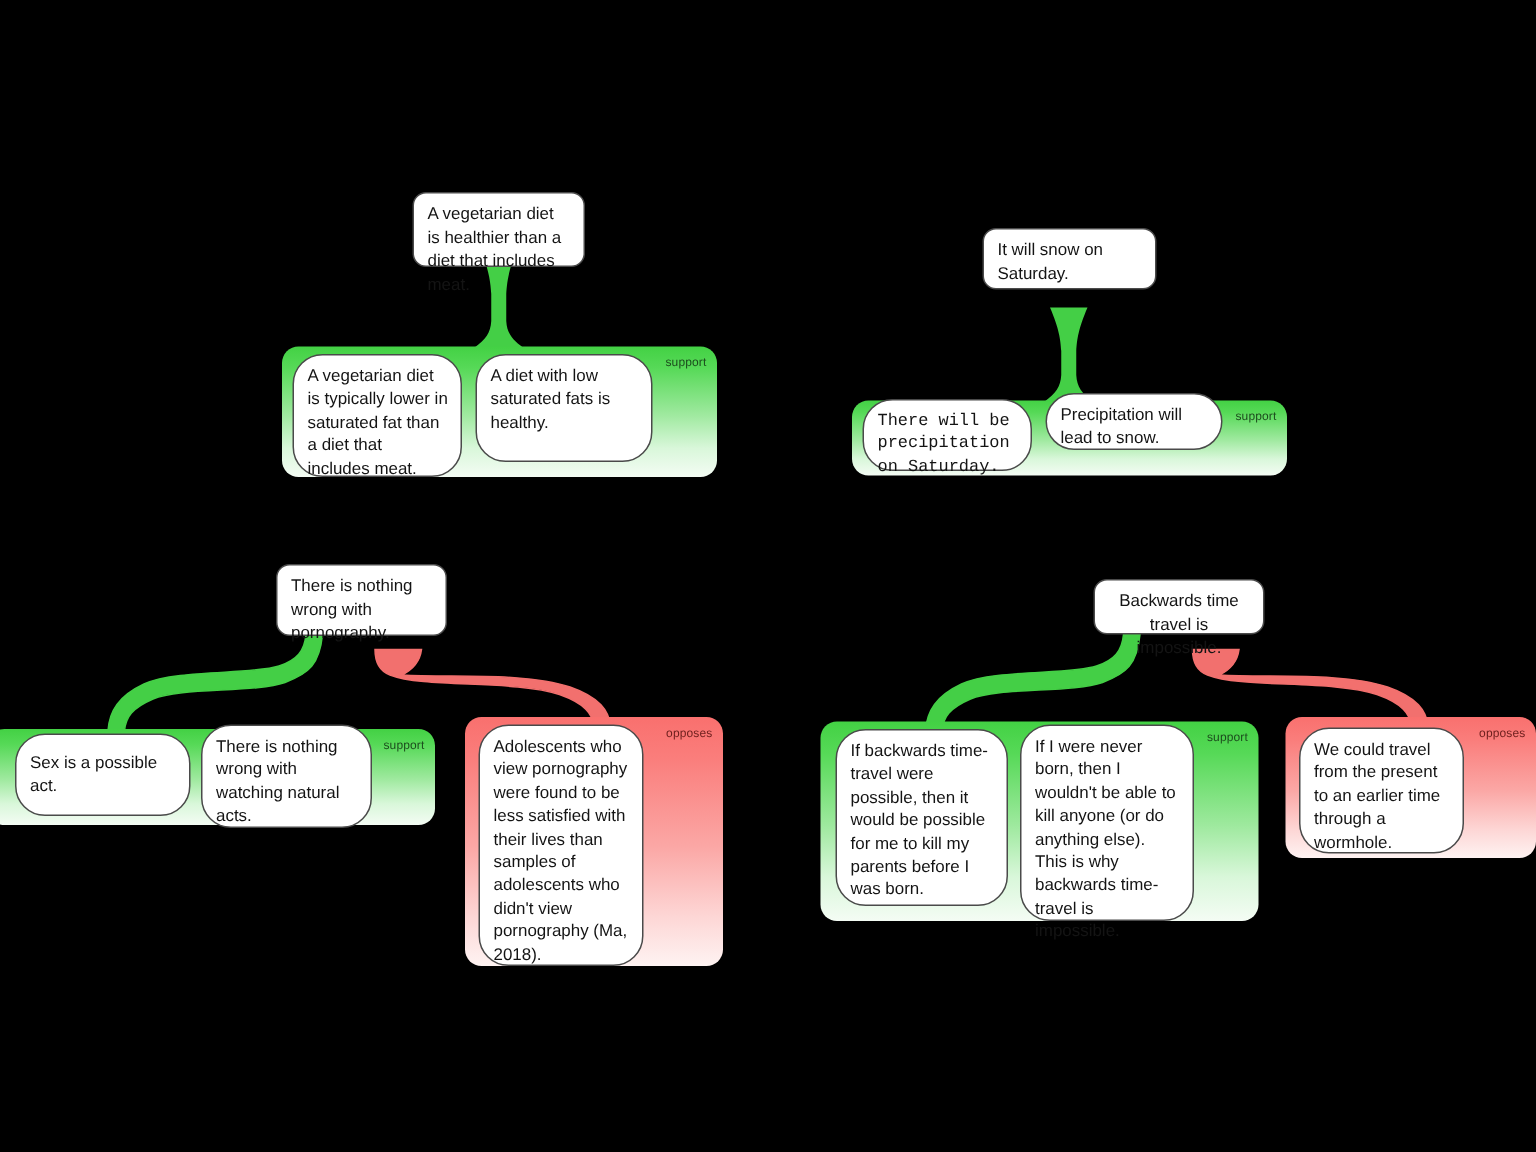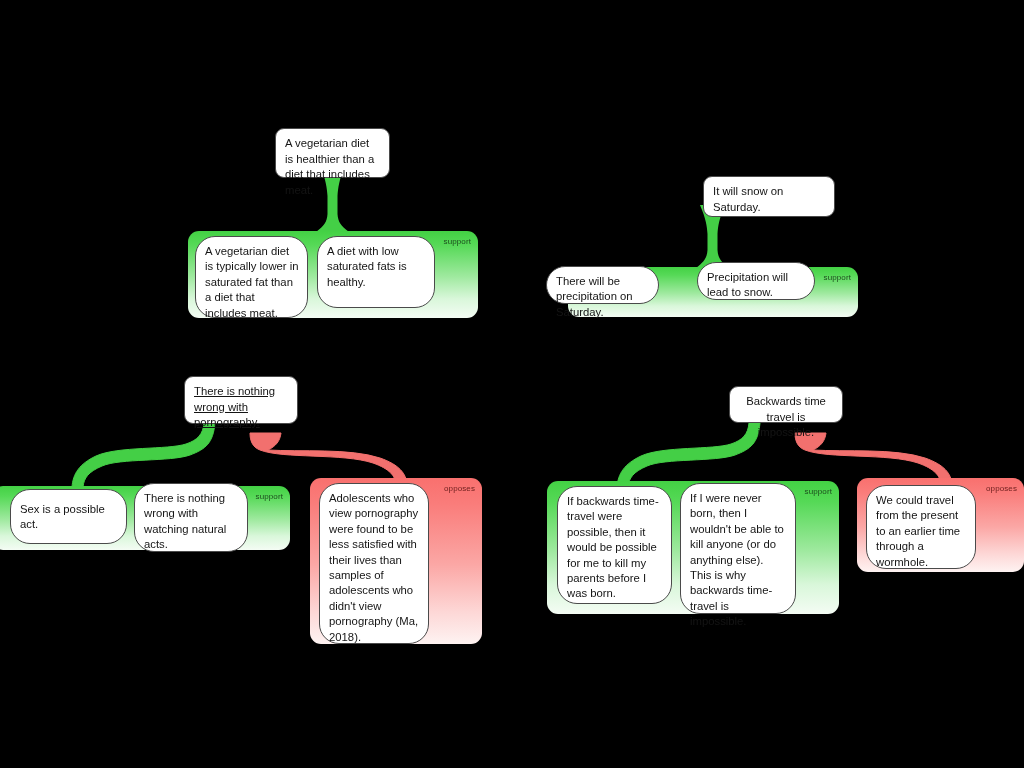--- a/index.html
+++ b/index.html
@@ -130,34 +130,34 @@
       <span class="panel-label">support</span>
     </div>
 
     <div class="reason" style="left:195px;top:236px;width:113px;height:82px;">A vegetarian diet is typically lower in saturated fat than a diet that includes meat.</div>
 
     <div class="reason" style="left:317px;top:236px;width:118px;height:72px;">A diet with low saturated fats is healthy.</div>
   </div>
 
   <div class="cluster">
 
-    <div class="claim" style="left:655px;top:176px;width:132px;height:41px;margin-left:48px;">It will snow on Saturday.</div>
+    <div class="claim" style="left:655px;top:152px;width:116px;height:41px;">It will snow on Saturday.</div>
 
     <div class="panel support" style="left:568px;top:267px;width:290px;height:50px;">
       <span class="panel-label">support</span>
     </div>
 
-    <div class="reason" style="left:546px;top:266px;width:113px;height:38px;">There will be precipitation on Saturday.</div>
+    <div class="reason" style="left:575px;top:266px;width:113px;height:48px;font-family:Liberation Mono, monospace;">There will be precipitation on Saturday.</div>
 
     <div class="reason" style="left:697px;top:262px;width:118px;height:38px;">Precipitation will lead to snow.</div>
   </div>
 
   <div class="cluster">
 
-    <div class="claim" style="left:184px;top:376px;width:114px;height:48px;text-decoration:underline;">There is nothing wrong with pornography.</div>
+    <div class="claim" style="left:184px;top:376px;width:114px;height:48px;">There is nothing wrong with pornography.</div>
 
     <div class="panel support" style="left:-8px;top:486px;width:298px;height:64px;">
       <span class="panel-label">support</span>
     </div>
 
     <div class="reason" style="left:10px;top:489px;width:117px;height:55px;display:flex;align-items:center;">Sex is a possible act.</div>
 
     <div class="reason" style="left:134px;top:483px;width:114px;height:69px;">There is nothing wrong with watching natural acts.</div>
 
     <div class="panel opposes" style="left:310px;top:478px;width:172px;height:166px;">

